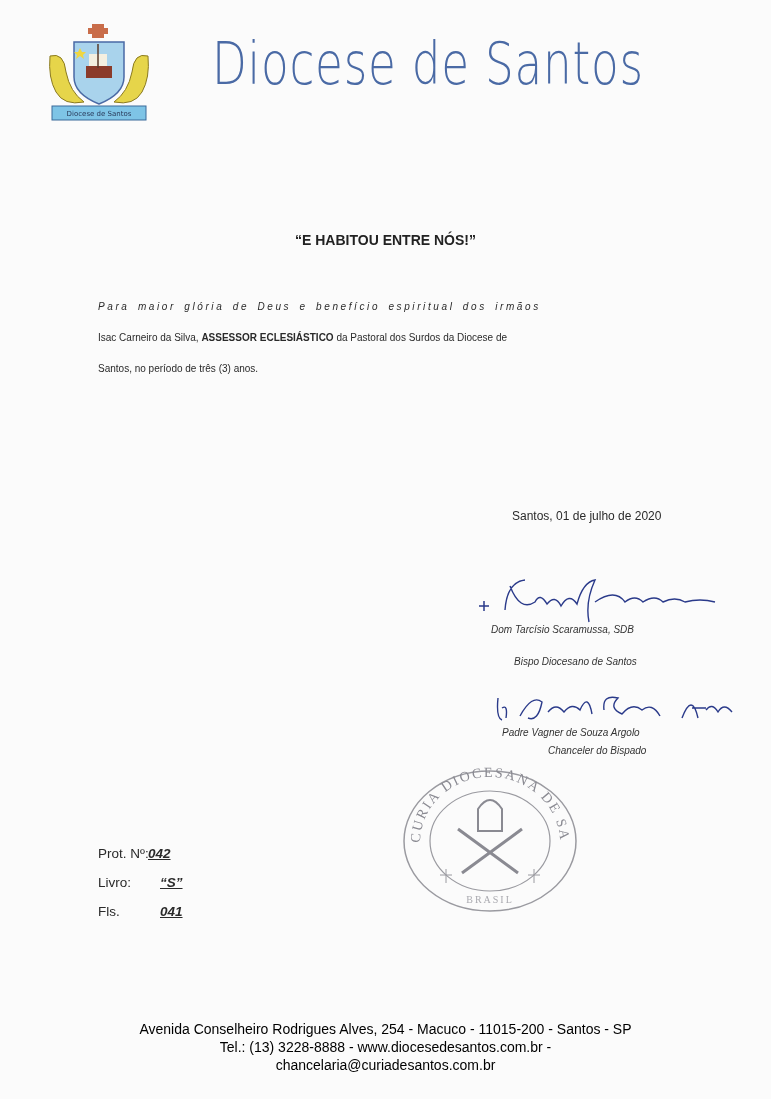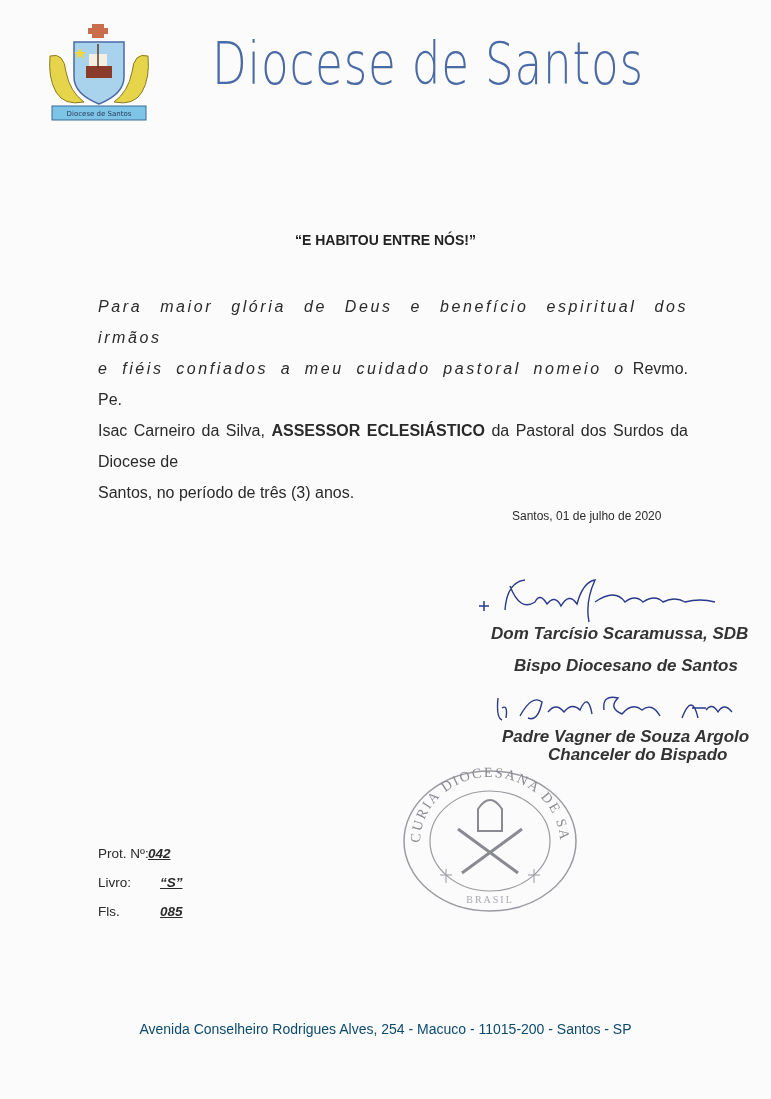--- a/index.html
+++ b/index.html
@@ -14,40 +14,40 @@
       left: 212px; top: 30px; font-family: "DejaVu Sans", sans-serif;
       font-size: 58px; color: #4a6aa5; letter-spacing: 1px;
       transform: scaleX(0.78); transform-origin: left top; font-weight: 300;
     }
     .motto {
       left: 0; width: 771px; top: 232px; text-align: center;
       font-weight: bold; font-size: 14px; color: #222;
     }
     .body-text {
       left: 98px; width: 590px; top: 291px;
-      font-size: 16px; line-height: 31px; color: #2a2a2a;
+      font-size: 10px; line-height: 31px; color: #2a2a2a;
       text-align: justify;
     }
     .body-text .spaced { font-style: italic; letter-spacing: 2.6px; word-spacing: 3px; }
     .body-text b { font-weight: bold; }
     .date { left: 512px; top: 509px; font-size: 12px; color: #2a2a2a; }
-    .sig-line { font-style: italic; font-weight: bold; font-size: 17px; color: #333; }
+    .sig-line { font-style: italic; font-weight: normal; font-size: 10px; color: #333; }
     .sig1 { left: 491px; top: 624px; }
     .sig1b { left: 514px; top: 642px; margin-top: 14px; }
     .sig2 { left: 502px; top: 727px; }
     .sig2b { left: 548px; top: 745px; }
     .scribble { left: 465px; top: 572px; width: 260px; height: 60px; }
     .scribble2 { left: 492px; top: 688px; width: 250px; height: 40px; }
     .seal { left: 398px; top: 765px; width: 185px; height: 148px; }
     .prot { left: 98px; font-size: 13.5px; color: #2a2a2a; }
     .prot .lab { display: inline-block; width: 62px; }
     .prot .val { font-style: italic; font-weight: bold; text-decoration: underline; }
     .footer {
       left: 0; width: 771px; top: 1020px; text-align: center;
-      font-size: 14px; line-height: 18px; color: #0c4a6e;
+      font-size: 14px; line-height: 18px; color: #000000;
     }
   </style>
 </head>
 <body>
 
 <svg class="abs crest" viewBox="0 0 110 104">
   <rect x="48" y="2" width="12" height="14" fill="#c96d4a"></rect>
   <rect x="44" y="6" width="20" height="6" fill="#c96d4a"></rect>
   <path d="M30 20 H80 V55 Q80 72 55 82 Q30 72 30 55 Z" fill="#a9d3ec" stroke="#4a6aa5" stroke-width="1.5"></path>
   <rect x="42" y="44" width="26" height="12" fill="#8b3b2a"></rect>
@@ -59,21 +59,20 @@
   <rect x="8" y="84" width="94" height="14" fill="#7ec4e6" stroke="#3a6a9a" stroke-width="1"></rect>
   <text x="55" y="94" font-size="7" text-anchor="middle" fill="#2a3a5a" font-family="DejaVu Sans, sans-serif">Diocese de Santos</text>
 </svg>
 
 <div class="abs brand">Diocese de Santos</div>
 
 <div class="abs motto">“E HABITOU ENTRE NÓS!”</div>
 
 <div class="abs body-text">
   <div><span class="spaced">Para maior glória de Deus e benefício espiritual dos irmãos</span></div>
-  <div><span class="spaced">e fiéis confiados a meu cuidado pastoral nomeio o</span><span> Revmo. Pe.</span></div>
   <div><span>Isac Carneiro da Silva, </span><b>ASSESSOR ECLESIÁSTICO</b><span> da Pastoral dos Surdos da Diocese de</span></div>
   <div><span>Santos, no período de três (3) anos.</span></div>
 </div>
 
 <div class="abs date">Santos, 01 de julho de 2020</div>
 
 <svg class="abs scribble" viewBox="0 0 260 60">
   <path d="M14 34 h10 M19 29 v10" stroke="#2a3a8a" stroke-width="1.5" fill="none"></path>
   <path d="M40 38 Q42 10 60 8 M45 14 Q55 40 70 30 Q75 20 82 32 Q90 22 96 34 Q104 20 112 32 Q118 10 130 8 Q120 30 124 50 M130 30 Q150 16 160 30 Q170 22 178 30 Q190 22 198 30 Q210 24 220 30 Q235 26 250 30" stroke="#2a3a8a" stroke-width="1.4" fill="none"></path>
 </svg>
@@ -101,18 +100,20 @@
   <path d="M48 118 v-14 M42 110 h12 M136 118 v-14 M130 110 h12" stroke="#9a9aa0" stroke-width="1"></path>
 </svg>
 
 <div class="abs prot" style="top:846px;">
   <span class="lab">Prot. Nº:</span><span class="val" style="margin-left:-12px;">042</span>
 </div>
 <div class="abs prot" style="top:875px;">
   <span class="lab">Livro:</span><span class="val">“S”</span>
 </div>
 <div class="abs prot" style="top:904px;">
-  <span class="lab">Fls.</span><span class="val">085</span>
+  <span class="lab">Fls.</span><span class="val">041</span>
 </div>
 
 <div class="abs footer">
   <div>Avenida Conselheiro Rodrigues Alves, 254 - Macuco - 11015-200 - Santos - SP</div>
+  <div>Tel.: (13) 3228-8888 -  www.diocesedesantos.com.br -</div>
+  <div>chancelaria@curiadesantos.com.br</div>
 </div>
 
 </body></html>

